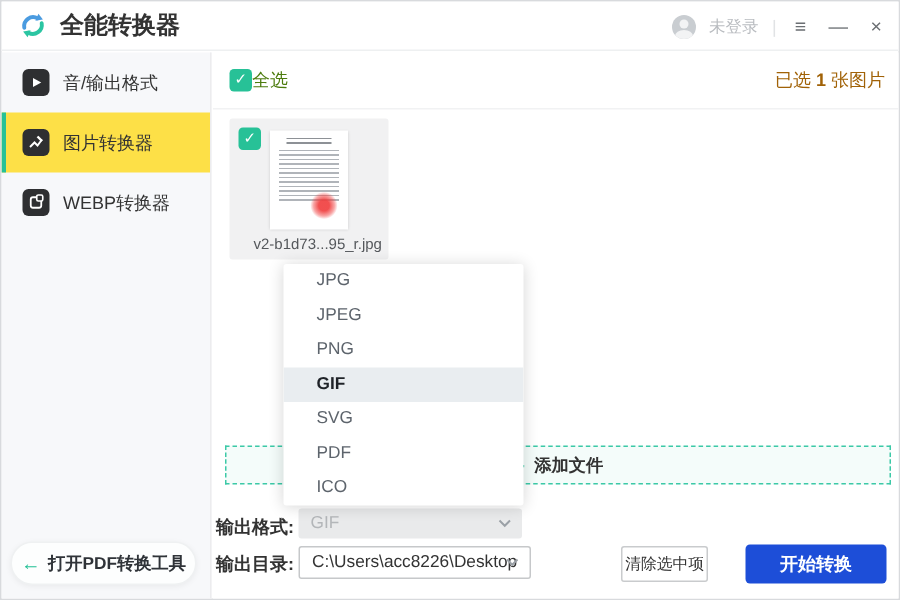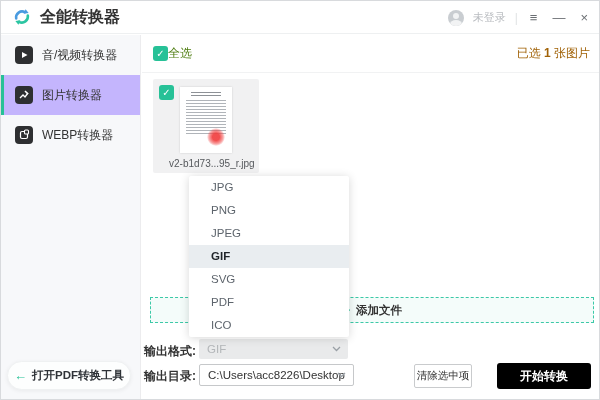--- a/index.html
+++ b/index.html
@@ -14,21 +14,21 @@
   .avatar { width:16px; height:16px; border-radius:50%; background:#c9cdd1; overflow:hidden; position:relative; }
   .avatar::before { content:""; position:absolute; left:5px; top:3px; width:6px; height:6px; border-radius:50%; background:#f2f3f4; }
   .avatar::after { content:""; position:absolute; left:2px; top:10px; width:12px; height:8px; border-radius:50%; background:#f2f3f4; }
   .login-status { font-size:11px; color:#b9bcc0; }
   .tb-divider { color:#e1e3e5; font-size:12px; }
   .winbtn { font-size:13px; color:#6b6f73; cursor:default; line-height:1; padding:2px 3px; }
 
   
   .sidebar { position:absolute; left:0; top:34px; width:140px; height:366px; background:#f7f8fa; border-right:1px solid #ececee; }
   .side-item { position:relative; height:40px; display:flex; align-items:center; padding-left:14px; gap:9px; font-size:12px; color:#333; }
-  .side-item.active { background:#c4b5fd; }
+  .side-item.active { background:#fde047; }
   .side-item.active::before { content:""; position:absolute; left:0; top:0; width:3px; height:40px; background:#27c197; }
   .side-icon { width:18px; height:18px; background:#2e2f31; border-radius:4px; display:flex; align-items:center; justify-content:center; flex:0 0 auto; }
   .pdf-pill { position:absolute; left:6px; top:326px; width:124px; height:29px; background:#fdfefe; border:1px solid #eff1f2; border-radius:15px; box-shadow:0 1px 4px rgba(0,0,0,.06); display:flex; align-items:center; justify-content:center; gap:5px; }
   .pdf-pill .arrow { color:#27c197; font-size:13px; font-weight:bold; }
   .pdf-pill .txt { font-size:11.5px; font-weight:bold; color:#2f3338; }
 
   
   .main { position:absolute; left:141px; top:34px; width:459px; height:366px; background:#fff; }
   .selectbar { position:absolute; left:0; top:0; width:459px; height:38px; border-bottom:1px solid #f1f2f3; display:flex; align-items:center; }
   .checkbox { width:15px; height:15px; background:#27c197; border-radius:3px; display:flex; align-items:center; justify-content:center; color:#fff; font-size:10px; }
@@ -61,21 +61,21 @@
   .out-label { position:absolute; font-size:12px; font-weight:bold; color:#333; }
   .fmt-label { left:2px; top:308px; }
   .dir-label { left:2px; top:333px; }
   .select-box { position:absolute; display:flex; align-items:center; font-size:11.5px; }
   .fmt-select { left:57px; top:304px; width:149px; height:20px; background:#e9eaeb; color:#b3b6b9; border-radius:2px; padding-left:8px; }
   .dir-select { left:57px; top:329px; width:155px; height:22px; background:#fff; border:1px solid #c6c8ca; color:#333; border-radius:2px; padding-left:8px; }
   .chev { position:absolute; right:7px; top:50%; transform:translateY(-50%); }
 
   
   .btn-clear { position:absolute; left:272px; top:329px; width:58px; height:24px; background:#fff; border:1px solid #c9cbcd; border-radius:2px; font-size:10.5px; color:#333; display:flex; align-items:center; justify-content:center; }
-  .btn-start { position:absolute; left:355px; top:328px; width:94px; height:26px; background:#000000; border-radius:3px; font-size:12px; font-weight:bold; color:#fff; display:flex; align-items:center; justify-content:center; }
+  .btn-start { position:absolute; left:355px; top:328px; width:94px; height:26px; background:#1d4ed8; border-radius:3px; font-size:12px; font-weight:bold; color:#fff; display:flex; align-items:center; justify-content:center; }
 </style>
 </head>
 <body>
 
 <div id="app">
 
   <div class="titlebar">
     <svg class="logo" viewBox="0 0 20 20">
       <path d="M4.2 11.5A6 6 0 0 1 13 5.2" stroke="#4a9be0" stroke-width="2.6" fill="none" stroke-linecap="round"></path>
       <polygon points="13.6,2.2 16.6,6 11.6,6.8" fill="#4a9be0"></polygon>
@@ -93,21 +93,21 @@
     </div>
   </div>
 
   <div class="sidebar">
     <div class="side-item">
       <span class="side-icon">
         <svg width="10" height="10" viewBox="0 0 10 10">
             <polygon points="3,2 8.5,5 3,8" fill="#fff"></polygon>
           </svg>
       </span>
-      <span>音/视频转换器</span>
+      <span>音/输出格式</span>
     </div>
     <div class="side-item active">
       <span class="side-icon">
         <svg width="12" height="12" viewBox="0 0 12 12">
           <path d="M2 9l3-3 2 2 3-4" stroke="#fff" stroke-width="1.3" fill="none"></path>
           <path d="M7 2l3 3" stroke="#fff" stroke-width="1.6"></path>
         </svg>
       </span>
       <span>图片转换器</span>
     </div>
@@ -146,22 +146,22 @@
       <div class="file-name">v2-b1d73...95_r.jpg</div>
     </div>
 
     <div class="add-zone">
       <span class="add-plus">+</span>
       <span class="add-label">添加文件</span>
     </div>
 
     <div class="dropdown">
         <div class="dd-item">JPG</div>
+        <div class="dd-item">JPEG</div>
         <div class="dd-item">PNG</div>
-        <div class="dd-item">JPEG</div>
         <div class="dd-item selected">GIF</div>
         <div class="dd-item">SVG</div>
         <div class="dd-item">PDF</div>
         <div class="dd-item">ICO</div>
       </div>
 
     <span class="out-label fmt-label">输出格式:</span>
     <div class="select-box fmt-select">
       <span>GIF</span>
       <svg class="chev" width="9" height="6" viewBox="0 0 9 6">

